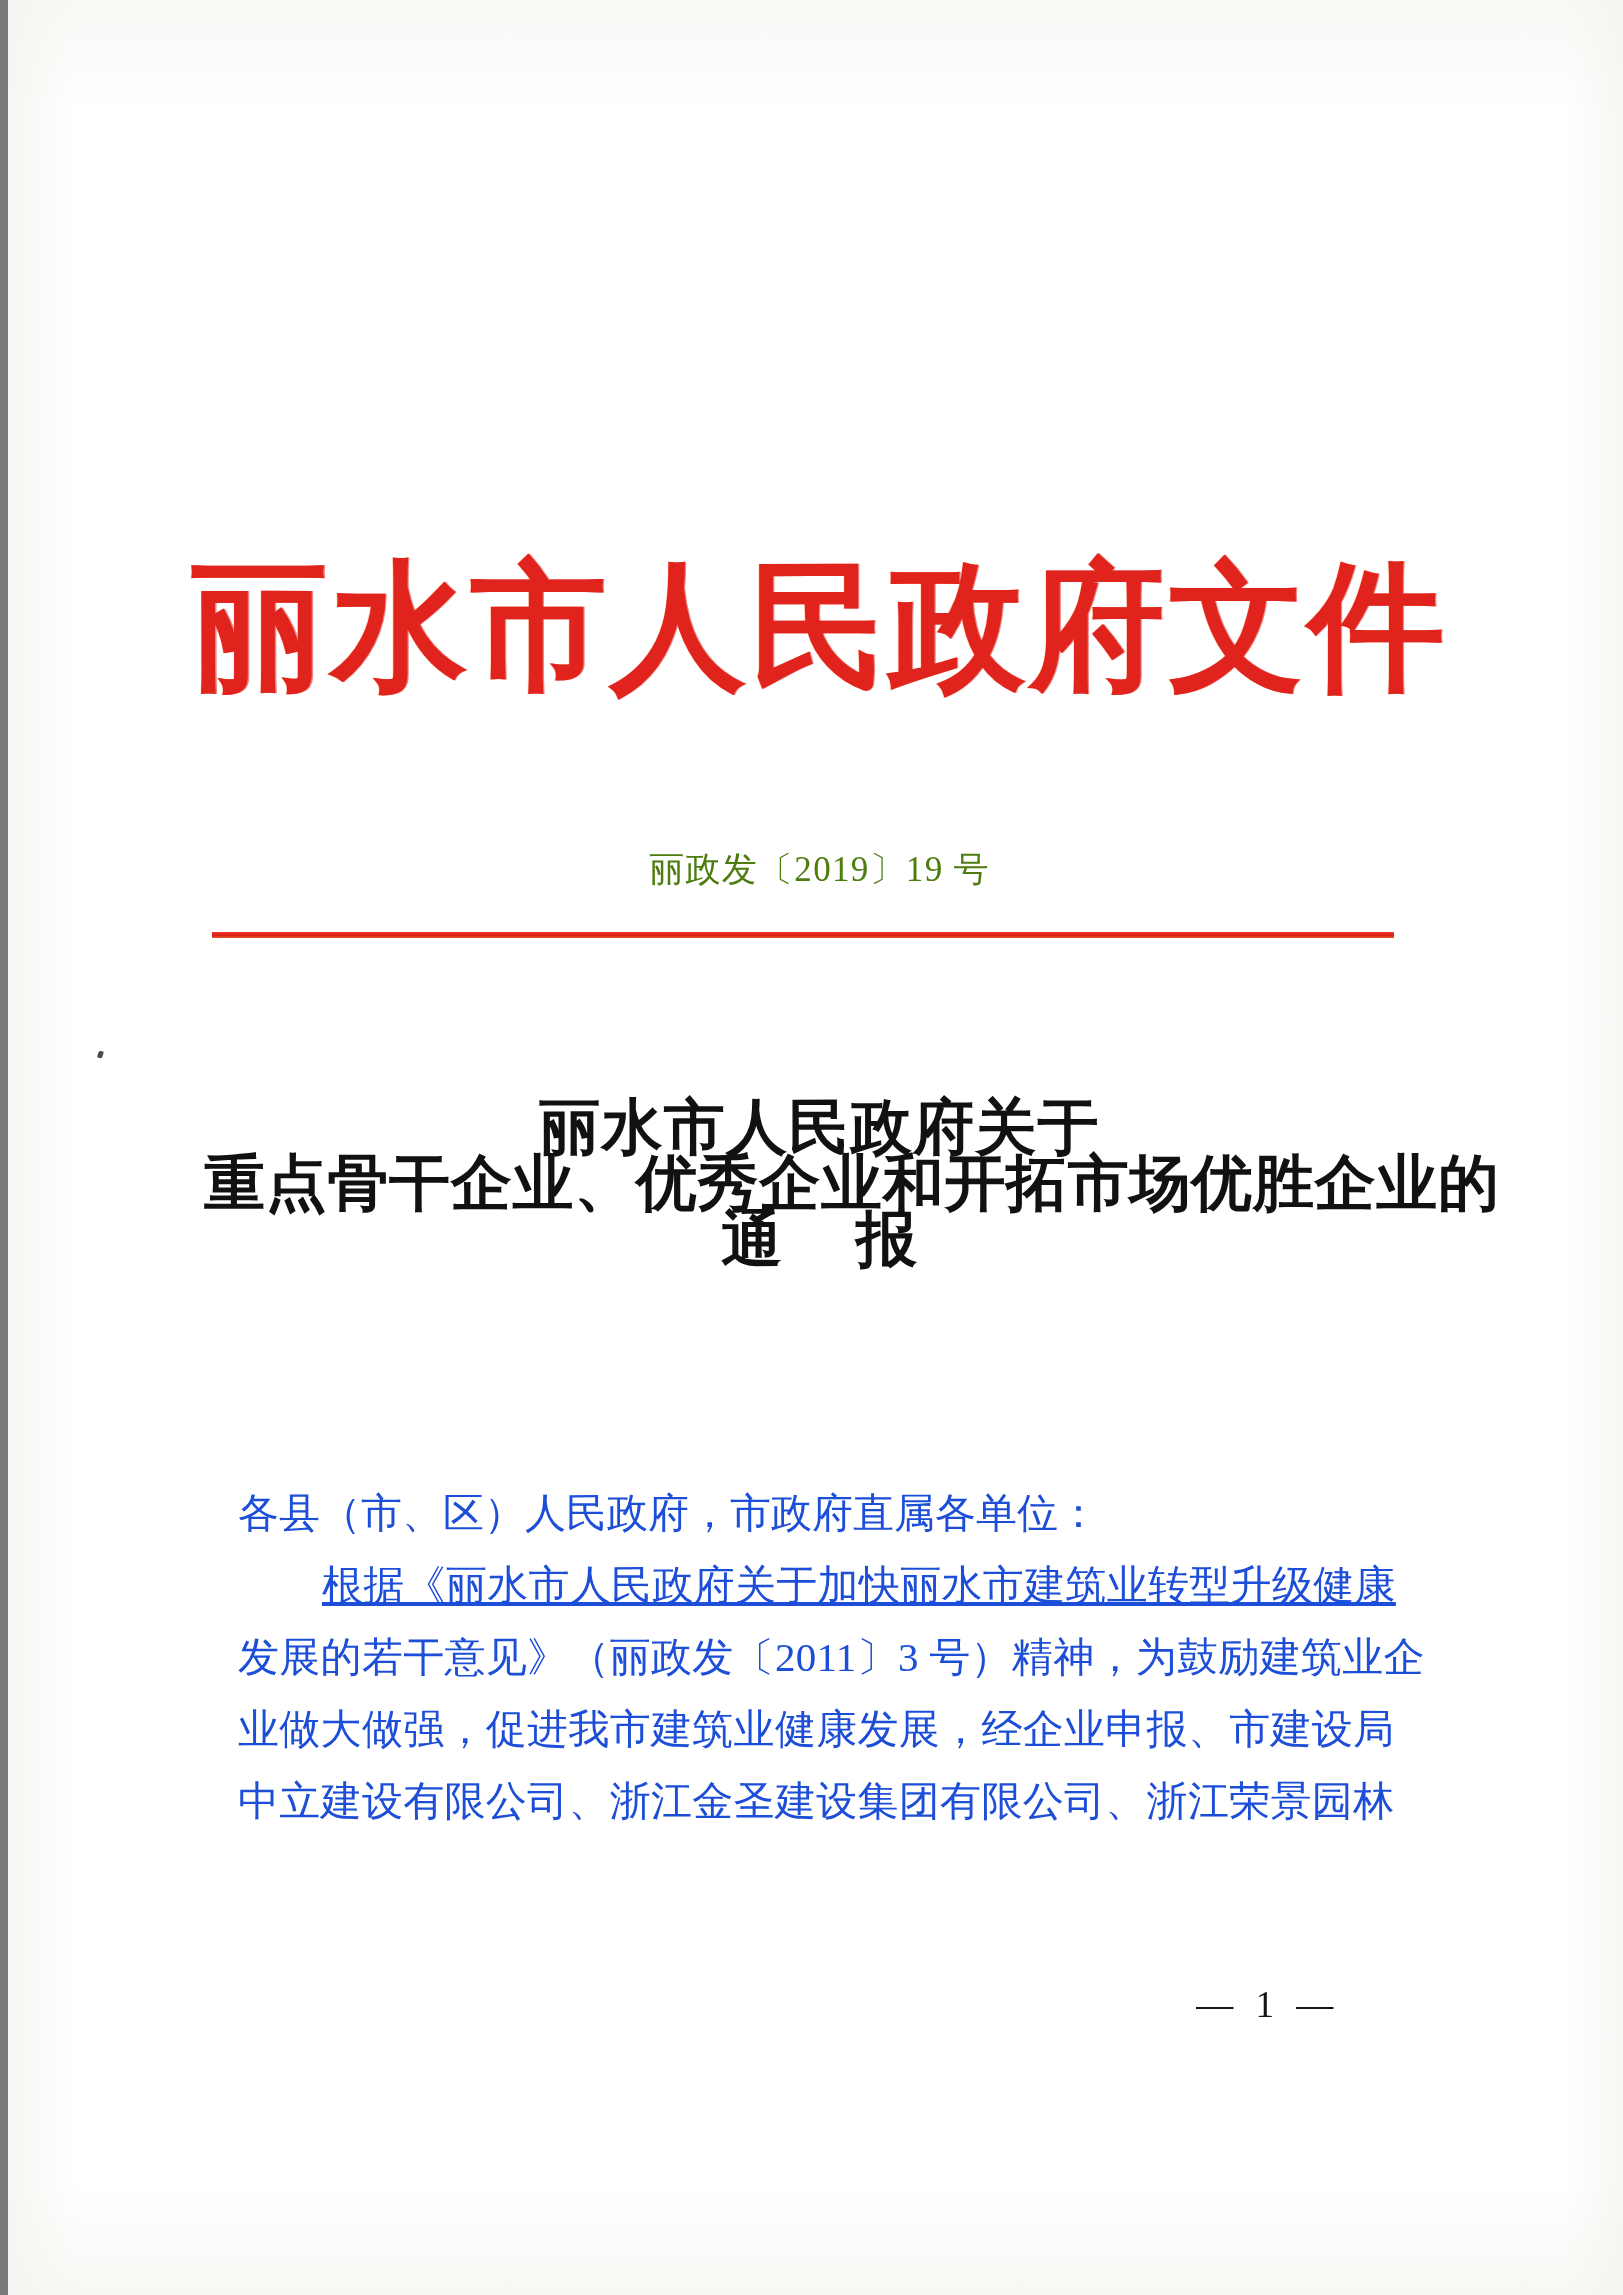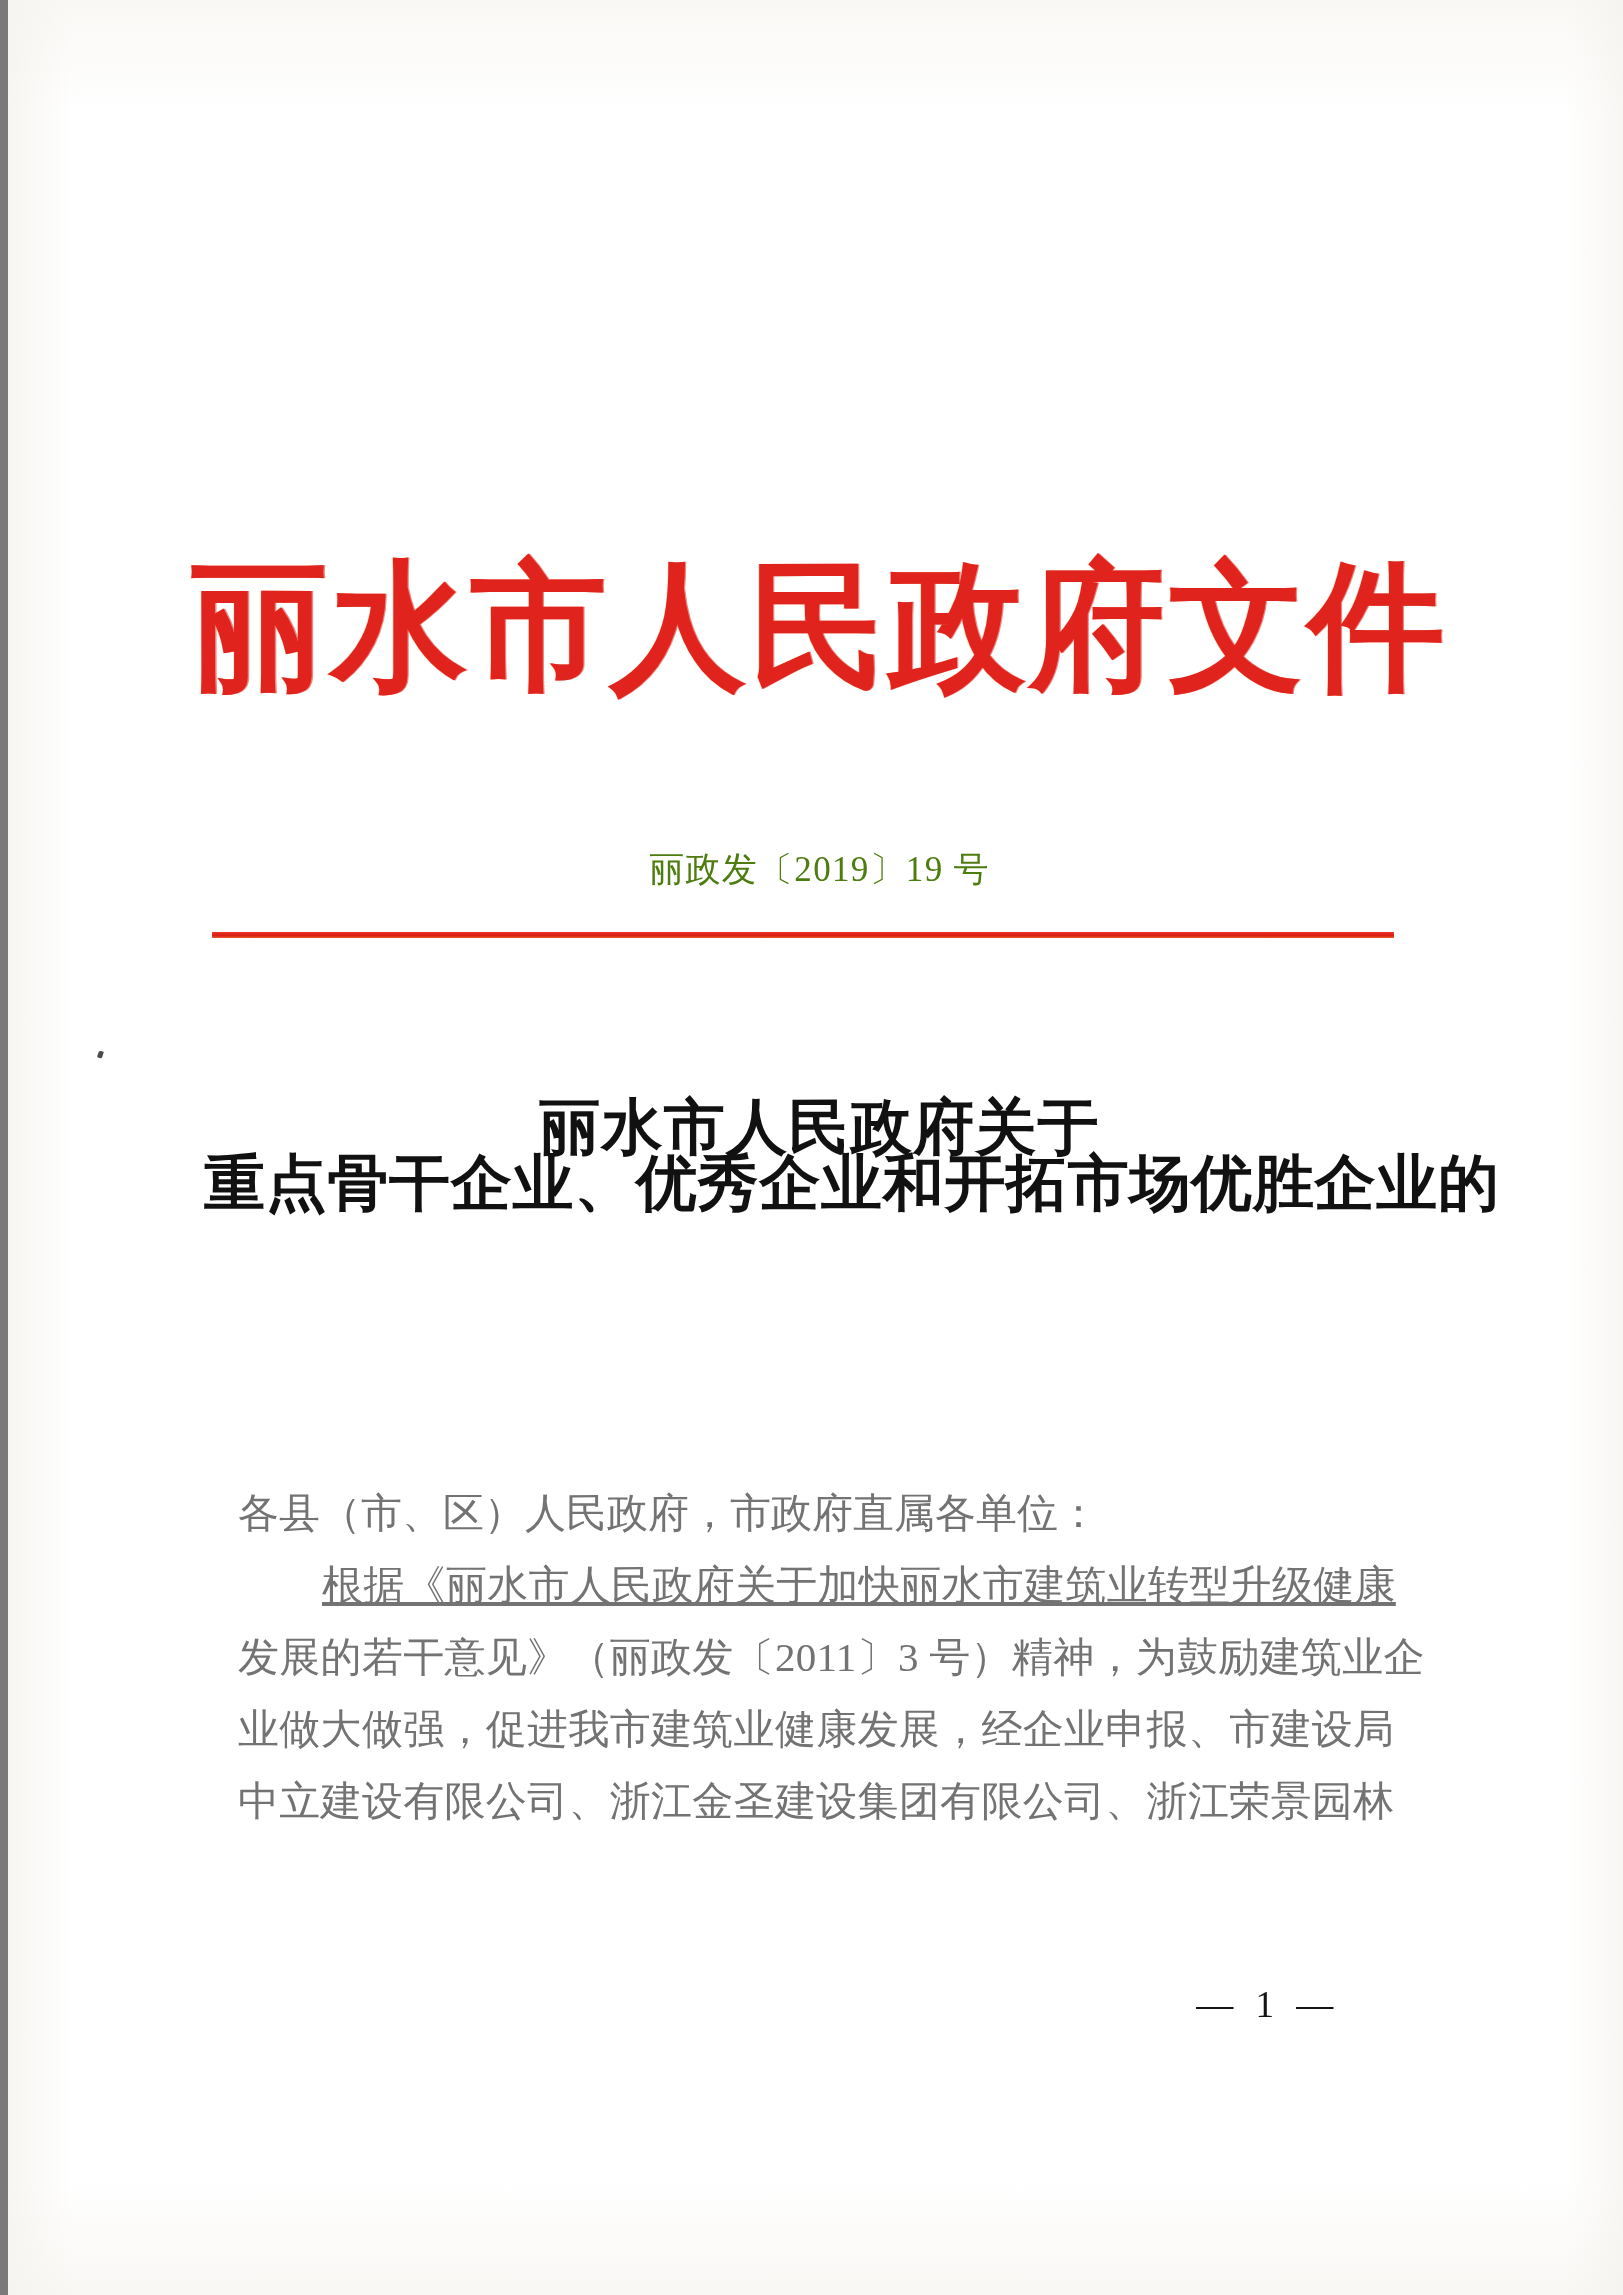--- a/index.html
+++ b/index.html
@@ -116,21 +116,21 @@
     display: inline-block;
     width: 73px;
   }
 
   
   .body-block {
     position: absolute;
     left: 230px;
     width: 1172px;
     top: 1477px;
-    color: #737373;
+    color: #1d4ed8;
     font-family: "Liberation Serif", "DejaVu Serif", serif;
     font-size: 41px;
     line-height: 72px;
   }
   .body-line {
     white-space: nowrap;
     letter-spacing: 0px;
   }
   .body-line.justify {
     
@@ -166,20 +166,23 @@
 
   <div class="docnum">丽政发〔2019〕19 号</div>
 
   <div class="red-rule"></div>
 
   <div class="speck"></div>
 
   <div class="title-block">
     <div class="title-line t1">丽水市人民政府关于</div>
     <div class="title-line t3">重点骨干企业、优秀企业和开拓市场优胜企业的</div>
+    <div class="title-line t4">
+      <span>通</span><span class="wide-gap"></span><span>报</span>
+    </div>
   </div>
 
   <div class="body-block">
     <div class="body-line">各县（市、区）人民政府，市政府直属各单位：</div>
     <div class="body-line justify indent">根据《丽水市人民政府关于加快丽水市建筑业转型升级健康</div>
     <div class="body-line justify">发展的若干意见》（丽政发〔2011〕3 号）精神，为鼓励建筑业企</div>
     <div class="body-line justify">业做大做强，促进我市建筑业健康发展，经企业申报、市建设局</div>
     <div class="body-line justify">中立建设有限公司、浙江金圣建设集团有限公司、浙江荣景园林</div>
   </div>
 

